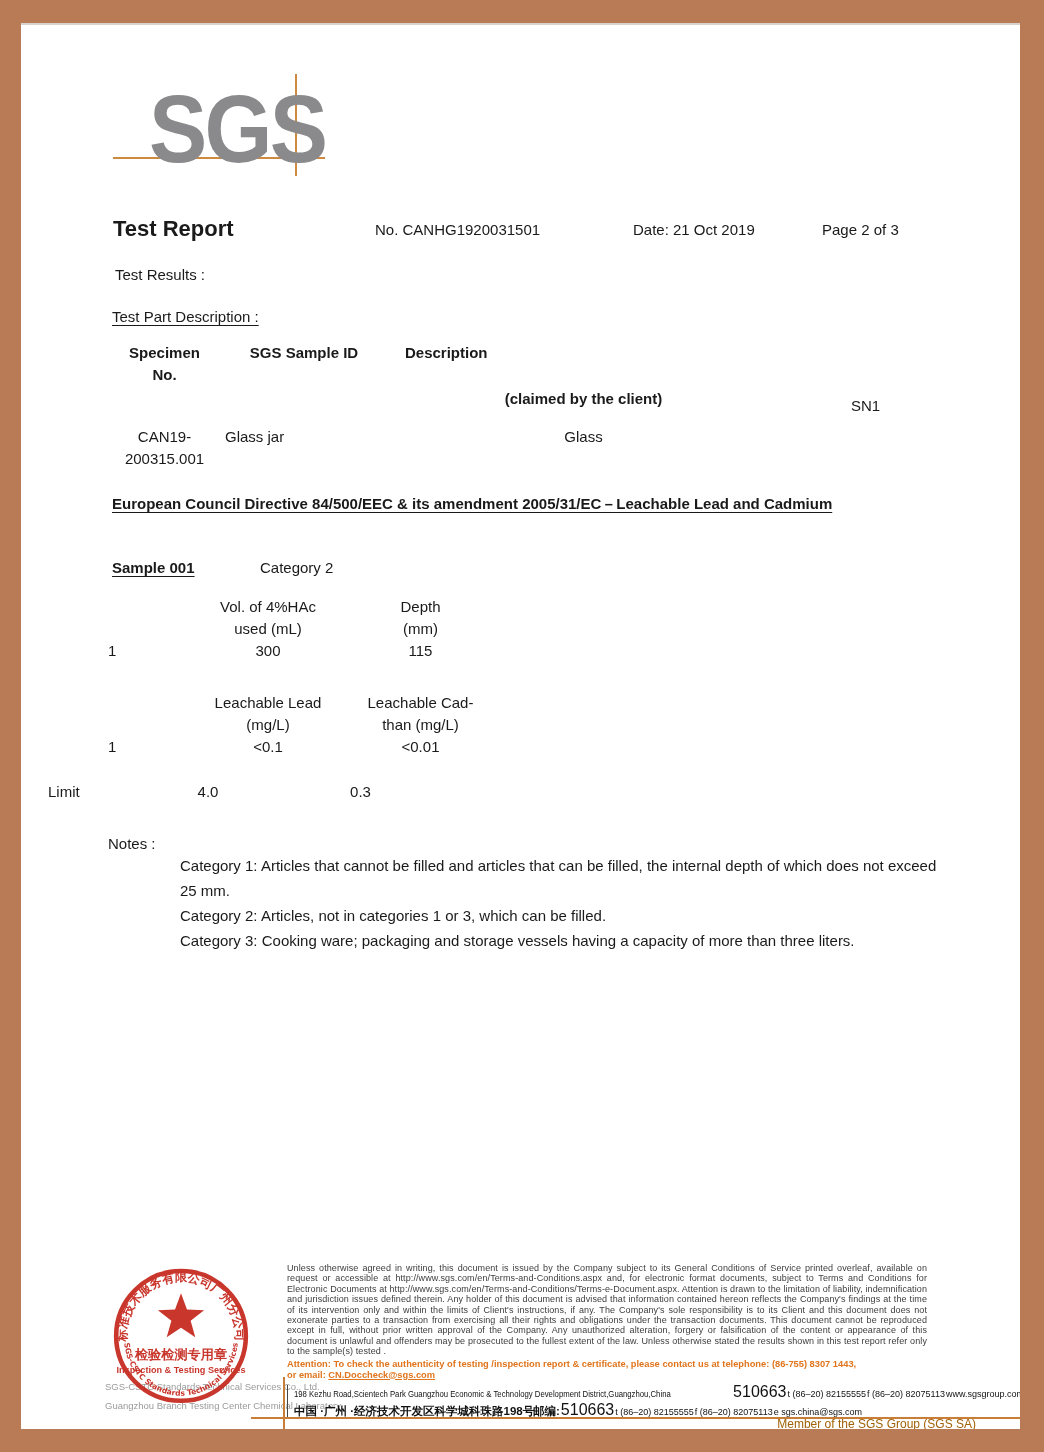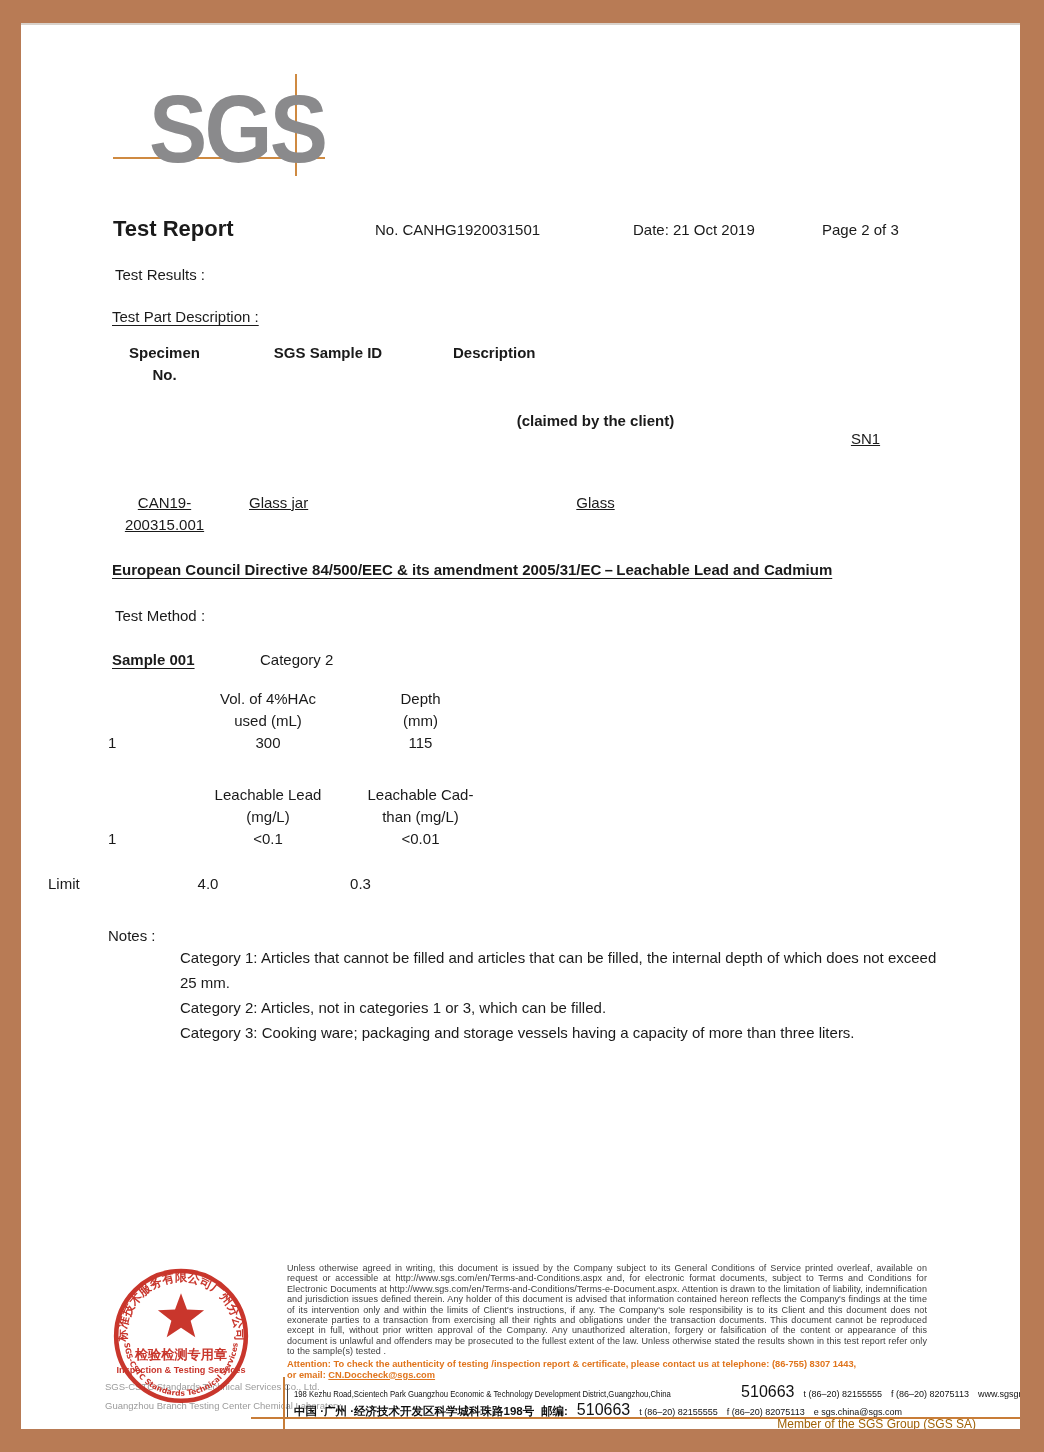--- a/index.html
+++ b/index.html
@@ -31,25 +31,25 @@
   
   .title-row{display:flex;margin:40px 0 0 92px;align-items:center;}
   .doc-title{font-size:22px;font-weight:bold;width:262px;}
   .report-no{font-size:15px;width:258px;}
   .report-date{font-size:15px;width:189px;}
   .page-info{font-size:15px;}
   .label-15{font-size:15px;}
   .test-results{margin:24px 0 0 94px;}
   .test-part{margin:25px 0 0 91px;text-decoration:underline;text-underline-offset:3px;}
   
-  .spec-table{display:grid;grid-template-columns:99px 180px 1fr 185px;margin:17px 62px 0 94px;font-size:15px;row-gap:2px;gap:24px;}
+  .spec-table{display:grid;grid-template-columns:99px 180px 1fr 185px;margin:17px 62px 0 94px;font-size:15px;row-gap:2px;}
   .spec-table .c{text-align:center;}
   .spec-table .l{text-align:left;padding-left:11px;}
   .spec-table .hdr{font-weight:bold;}
-  .spec-data{margin-top:18px;text-decoration:underline;}
+  .spec-data{margin-top:7px;}
   .spec-cell{line-height:22px;}
   
   .directive{margin:25px 60px 0 91px;font-size:15px;font-weight:bold;text-decoration:underline;text-underline-offset:3px;}
   .method-row{display:flex;margin:23px 0 0 94px;font-size:15px;line-height:26px;}
   .method-label{width:145px;flex:none;}
   .method-value{width:676px;}
   .sample-row{display:flex;margin:22px 0 0 91px;font-size:15px;}
   .sample-label{width:148px;flex:none;font-weight:bold;text-decoration:underline;text-underline-offset:3px;}
   
   .mini-table{display:grid;grid-template-columns:80px 160px 145px;margin-left:87px;font-size:15px;}
@@ -66,21 +66,21 @@
   .company-lines{position:absolute;left:84px;top:1352px;z-index:1;color:#9b9b9b;font-size:9.5px;line-height:19px;width:240px;}
   .stamp-svg{position:absolute;left:84px;top:1240px;z-index:2;opacity:0.93;}
   .footer-text{position:absolute;left:266px;top:1238px;width:640px;z-index:3;}
   .disclaimer{
     font-size:9px;line-height:10.4px;color:#3c3c3c;text-align:justify;
     letter-spacing:0.1px;
   }
   .attention{color:#e0751d;font-weight:bold;font-size:9.3px;line-height:11px;margin-top:2px;}
   .attention .em{text-decoration:underline;}
   .addr-block{margin-top:4px;border-left:1.5px solid #444;padding-left:6px;}
-  .addr-line{font-size:9px;line-height:14px;color:#111;white-space:nowrap;display:flex;align-items:baseline;gap:9px;}
+  .addr-line{font-size:9px;line-height:14px;color:#111;white-space:nowrap;display:flex;align-items:baseline;gap:1px;}
   .addr-line .cn{font-size:11.5px;font-weight:bold;}
   .addr-line .post{font-size:16px;}
   .addr-line2{margin-top:2px;}
   .addr-en{transform:scaleX(0.86);transform-origin:left;display:inline-block;}
   .footer-hline{position:absolute;left:230px;top:1392px;width:769px;height:2px;background:#c87d38;z-index:4;}
   .footer-vline{position:absolute;left:262px;top:1352px;width:2px;height:54px;background:#c87d38;z-index:4;}
   .member{position:absolute;right:44px;bottom:-2px;font-size:12px;color:#a16207;z-index:5;}
 </style>
 </head>
 <body>
@@ -116,21 +116,20 @@
 
     <div class="spec-cell c spec-data">SN1</div>
     <div class="spec-cell c spec-data">CAN19-200315.001</div>
     <div class="spec-cell l spec-data">Glass jar</div>
     <div class="spec-cell c spec-data">Glass</div>
   </div>
 
   <div class="directive">European Council Directive 84/500/EEC &amp; its amendment 2005/31/EC－Leachable Lead and Cadmium</div>
 
   <div class="method-row">
-    <div class="method-label">Test Method :</div>
   </div>
 
   <div class="sample-row">
     <div class="sample-label">Sample 001</div>
     <div>Category 2</div>
   </div>
 
   <div class="mini-table vol-table">
     <div class="rl"></div>
     <div class="hc">Vol. of 4%HAc</div>

